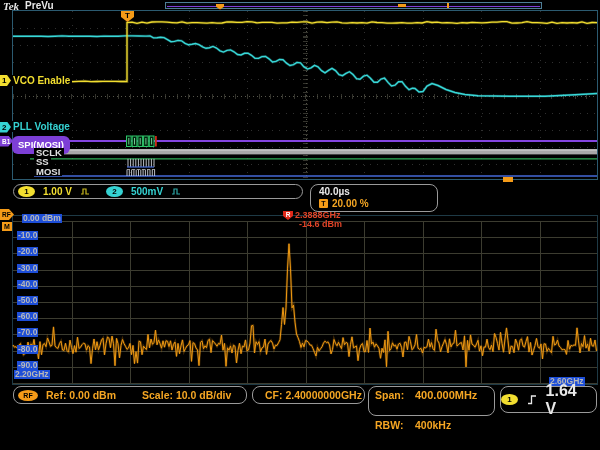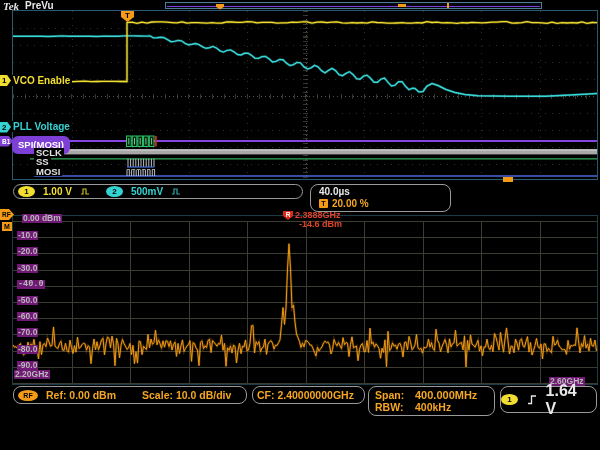--- a/index.html
+++ b/index.html
@@ -32,21 +32,21 @@
            padding:4px 6px;line-height:10px;}
   
   .box{position:absolute;border:1px solid #9a9a9a;border-radius:8px;background:#000;box-sizing:border-box;}
   .ellbadge{border-radius:50%;color:#000;display:inline-flex;align-items:center;justify-content:center;
             font:bold 8px "Liberation Sans",sans-serif;flex:none;}
   .rd{font:bold 10px "Liberation Sans",sans-serif;}
   .orange{color:#f5a623;} .white{color:#e8e8e8;} .yellow{color:#f2de30;} .cyan{color:#35d2d2;}
   .tbadge{width:9px;height:9px;background:#f59b18;color:#000;font:bold 7px "Liberation Sans",sans-serif;
           display:inline-flex;align-items:center;justify-content:center;border-radius:1px;flex:none;}
   
-  .speclab{font:bold 8.5px "Liberation Sans",sans-serif;color:#b8b8b8;background:#701a75;padding:0 1px;line-height:9px;}
+  .speclab{font:bold 8.5px "Liberation Sans",sans-serif;color:#b8b8b8;background:#1d4ed8;padding:0 1px;line-height:9px;}
   .mflag{left:283px;top:211px;width:10px;height:9px;background:#e02818;
          clip-path:polygon(0 0,100% 0,100% 55%,50% 100%,0 55%);color:#fff;
          font:bold 6.5px "Liberation Sans",sans-serif;text-align:center;line-height:7px;}
   .mtext{font:bold 9px "Liberation Sans",sans-serif;color:#e04428;line-height:9px;}
   .mbox{background:#f59b18;color:#000;font:bold 7px "Liberation Sans",sans-serif;text-align:center;}
 </style>
 </head>
 <body>
 
 <div class="stage">
@@ -156,21 +156,21 @@
     <svg width="12" height="9" style="margin-left:8px">
       <path d="M1,7 H3 V2 H6 V7 H9" fill="none" stroke="#c9b91f" stroke-width="1.2"></path>
       </svg>
     <span class="ellbadge" style="width:17px;height:11px;background:#35d2d2;margin-left:14px">2</span>
     <span class="rd cyan" style="margin-left:8px">500mV</span>
     <svg width="12" height="9" style="margin-left:8px">
       <path d="M1,7 H3 V2 H6 V7 H9" fill="none" stroke="#2da8a8" stroke-width="1.2"></path>
       </svg>
   </div>
 
-  <div class="box" style="left:310px;top:184px;width:141px;height:28px;padding:1px 0 0 8px">
+  <div class="box" style="left:310px;top:184px;width:128px;height:28px;padding:1px 0 0 8px">
     <div class="rd white">40.0µs</div>
     <div style="display:flex;align-items:center;gap:4px;margin-top:1px">
       <span class="tbadge">T</span>
       <span class="rd orange">20.00 %</span>
     </div>
   </div>
 
 
   <div class="abs speczone" id="speczone">
       <div class="abs" style="left:0;top:5.0px;width:584px;height:1px;background:#3c3c30;"></div>
@@ -211,45 +211,45 @@
 
   <div class="abs speclab" style="left:14px;top:370px">2.20GHz</div>
   <div class="abs speclab" style="left:549px;top:376.5px">2.60GHz</div>
 
   <div class="box" style="left:13px;top:386px;width:234px;height:18px;display:flex;align-items:center">
     <span class="ellbadge" style="width:20px;height:11px;background:#f59b18;margin-left:4px;font-size:7px">RF</span>
     <span class="rd orange" style="margin-left:8px;font-size:10.5px">Ref: 0.00 dBm</span>
     <span class="rd orange" style="margin-left:26px;font-size:10.5px">Scale: 10.0 dB/div</span>
   </div>
 
-  <div class="box" style="left:252px;top:386px;width:113px;height:18px;display:flex;align-items:center;padding-left:4px">
+  <div class="box" style="left:252px;top:386px;width:113px;height:18px;display:flex;align-items:center;padding-left:12px">
     <span class="rd orange" style="font-size:10.5px">CF: 2.40000000GHz</span>
   </div>
 
   <div class="box" style="left:368px;top:386px;width:127px;height:30px;padding:2px 0 0 6px">
     <div style="display:flex">
       <span class="rd orange" style="width:40px;font-size:10.5px">Span:</span>
       <span class="rd orange" style="font-size:11px">400.000MHz</span>
     </div>
-    <div style="display:flex;margin-top:0">
+    <div style="display:flex;margin-top:18px">
       <span class="rd orange" style="width:40px;font-size:10.5px">RBW:</span>
       <span class="rd orange" style="font-size:10.5px">400kHz</span>
     </div>
   </div>
 
   <div class="box" style="left:500px;top:386px;width:97px;height:27px;display:flex;align-items:center;justify-content:flex-end;gap:9px;padding-right:6px">
     <span class="ellbadge" style="width:17px;height:11px;background:#f2de30">1</span>
     <svg width="10" height="11">
       <path d="M1,9.5 H4.5 V2 H9" fill="none" stroke="#e8e8e8" stroke-width="1.3"></path>
       </svg>
     <span class="rd white" style="font-size:16px">1.64 V</span>
   </div>
 
 <div class="abs speclab" style="left: 17px; top: 231.2px;">-10.0</div>
     <div class="abs speclab" style="left: 17px; top: 247.4px;">-20.0</div>
     <div class="abs speclab" style="left: 17px; top: 263.6px;">-30.0</div>
-    <div class="abs speclab" style="left: 17px; top: 279.8px; font-family: Liberation Mono, monospace;">-40.0</div>
+    <div class="abs speclab" style="left: 17px; top: 279.8px;">-40.0</div>
     <div class="abs speclab" style="left: 17px; top: 296px;">-50.0</div>
     <div class="abs speclab" style="left: 17px; top: 312.2px;">-60.0</div>
     <div class="abs speclab" style="left: 17px; top: 328.4px;">-70.0</div>
     <div class="abs speclab" style="left: 17px; top: 344.6px;">-80.0</div>
     <div class="abs speclab" style="left: 17px; top: 360.8px;">-90.0</div>
   </div>
 
 </body></html>

